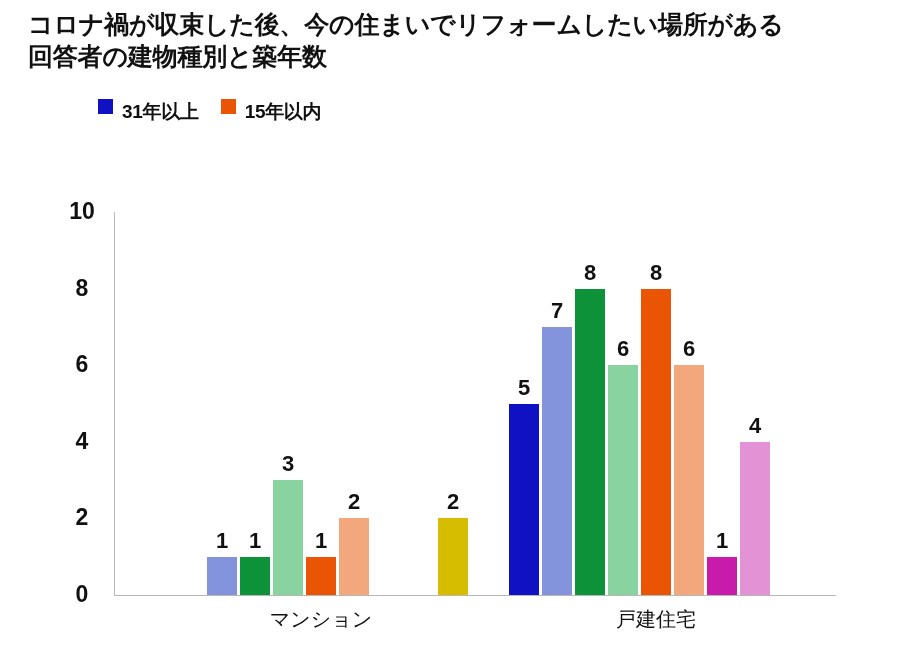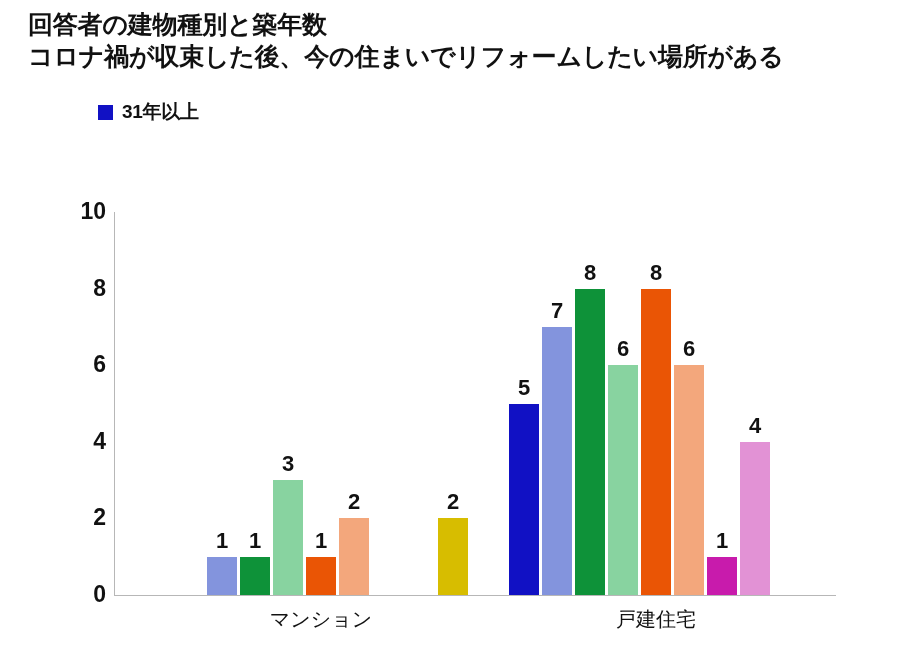--- a/index.html
+++ b/index.html
@@ -39,21 +39,20 @@
     top: 98px;
     width: 760px;
   }
   .legend-row {
     display: flex;
     align-items: center;
     height: 28px;
   }
   .legend-item {
     display: flex;
-    align-items: center;
     margin-right: 22px;
     white-space: nowrap;
   }
   .legend-swatch {
     width: 15px;
     height: 15px;
     margin-right: 9px;
     flex: 0 0 auto;
     display: inline-block;
   }
@@ -85,21 +84,21 @@
     left: 114px;
     top: 595px;
     width: 722px;
     height: 1px;
     background: #b7b7b7;
   }
   .y-tick-label {
     position: absolute;
     right: 0;
     width: 42px;
-    text-align: right;
+    text-align: center;
     font-size: 23px;
     font-weight: bold;
     color: #111111;
     line-height: 23px;
   }
   .bars-layer {
     position: absolute;
     left: 114px;
     top: 212px;
     width: 722px;
@@ -134,29 +133,33 @@
     font-size: 20px;
     font-weight: normal;
     color: #111111;
     white-space: nowrap;
   }
 </style>
 </head>
 <body>
 
 <div id="title-block">
+  <div class="title-line">コロナ禍が収束した後、今の住まいでリフォームしたい場所がある</div>
   <div class="title-line">回答者の建物種別と築年数</div>
-  <div class="title-line">コロナ禍が収束した後、今の住まいでリフォームしたい場所がある</div>
 </div>
 
 <div id="legend">
   <div class="legend-row" id="legend-row-0">
       <div class="legend-item">
         <span class="legend-swatch" style="background: rgb(17, 17, 196);"></span>
         <span class="legend-label">31年以上</span>
+      </div>
+      <div class="legend-item">
+        <span class="legend-swatch" style="background: rgb(234, 85, 5);"></span>
+        <span class="legend-label">15年以内</span>
       </div>
     </div>
 </div>
 
 <div id="plot-wrap">
   <div id="y-axis-line"></div>
   <div id="x-axis-line"></div>
   <div id="y-ticks">
       <div class="y-tick-label" style="position: absolute; left: 58px; width: 48px; top: 200px;">10</div>
       <div class="y-tick-label" style="position: absolute; left: 58px; width: 48px; top: 276.6px;">8</div>

